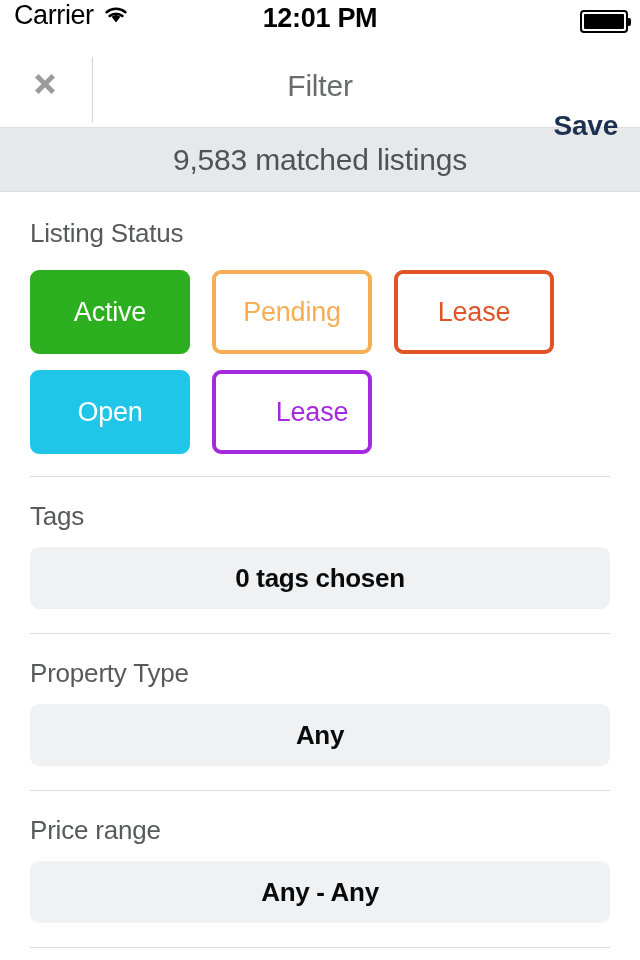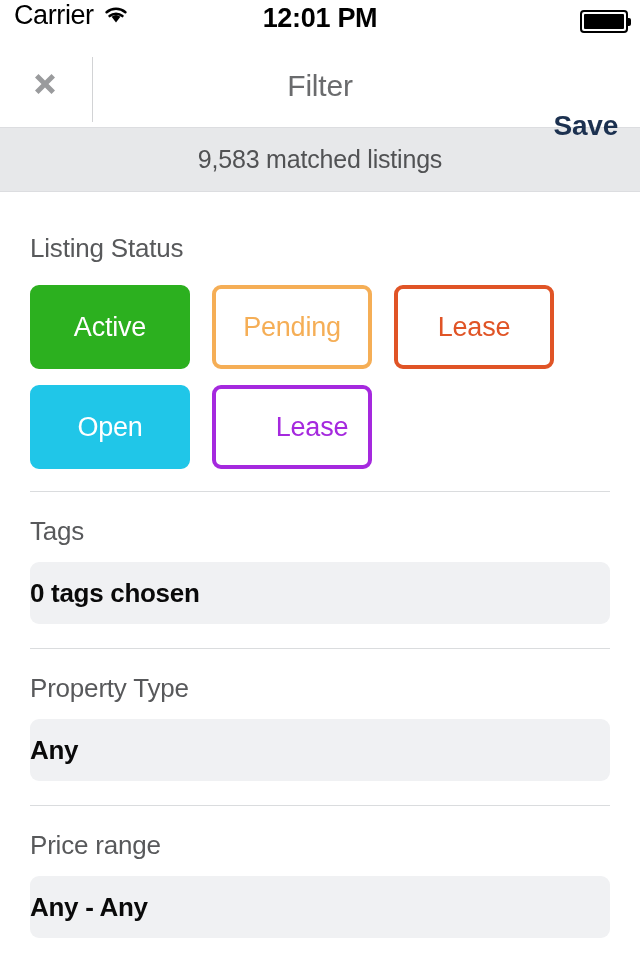--- a/index.html
+++ b/index.html
@@ -140,21 +140,21 @@
     width: 100%;
     height: 65px;
     background: #e7e8ea;
     border-top: 1px solid #dcdde0;
     border-bottom: 1px solid #dcdde0;
     display: flex;
     align-items: center;
     justify-content: center;
   }
   .matched-text {
-    font-size: 25px;
+    font-size: 30px;
     color: #515254;
     letter-spacing: -0.2px;
   }
 
   
   .content {
     width: 100%;
     padding: 0;
   }
   .section {
@@ -166,21 +166,21 @@
     letter-spacing: -0.2px;
     line-height: 1;
   }
   .divider {
     height: 1px;
     background: #dadcde;
     margin: 0 30px;
   }
 
   
-  .status-section { padding-top: 28px; padding-bottom: 22px; margin-top: 15px; }
+  .status-section { padding-top: 28px; padding-bottom: 22px; }
   .chip-rows { margin-top: 24px; }
   .chip-row {
     display: flex;
     gap: 22px;
   }
   .chip-row + .chip-row { margin-top: 16px; }
   .chip {
     width: 160px;
     height: 84px;
     border-radius: 9px;
@@ -200,21 +200,21 @@
     padding-top: 26px;
     padding-bottom: 24px;
   }
   .field-box {
     margin-top: 18px;
     height: 62px;
     background: #f0f1f3;
     border-radius: 9px;
     display: flex;
     align-items: center;
-    justify-content: flex-start;
+    justify-content: center;
     cursor: pointer;
   }
   .field-value {
     font-size: 26px;
     font-weight: bold;
     color: #0a0a0a;
     letter-spacing: -0.3px;
   }
 
   

